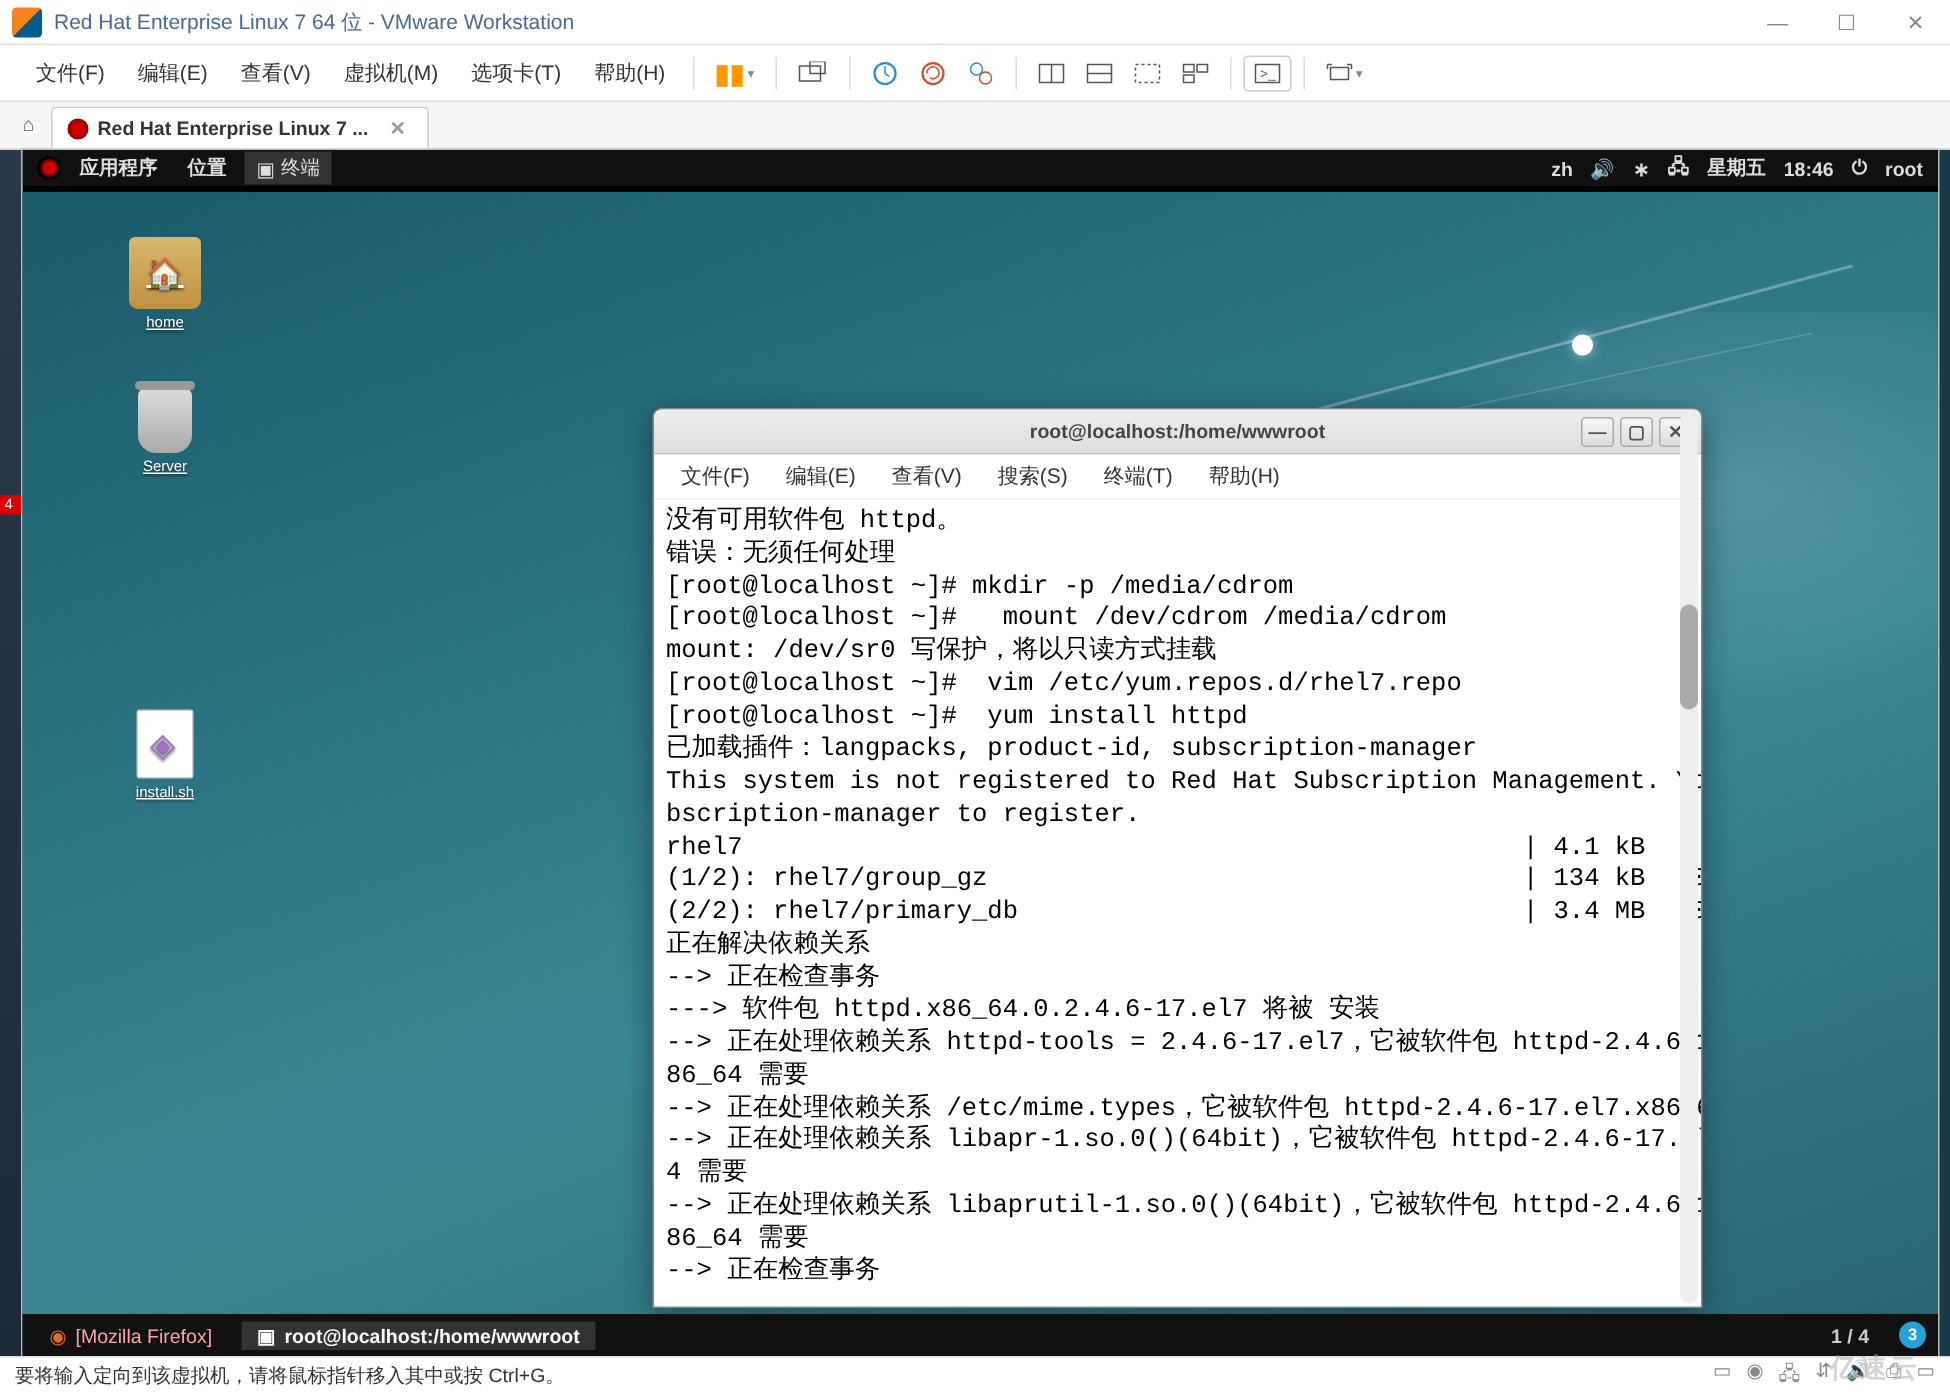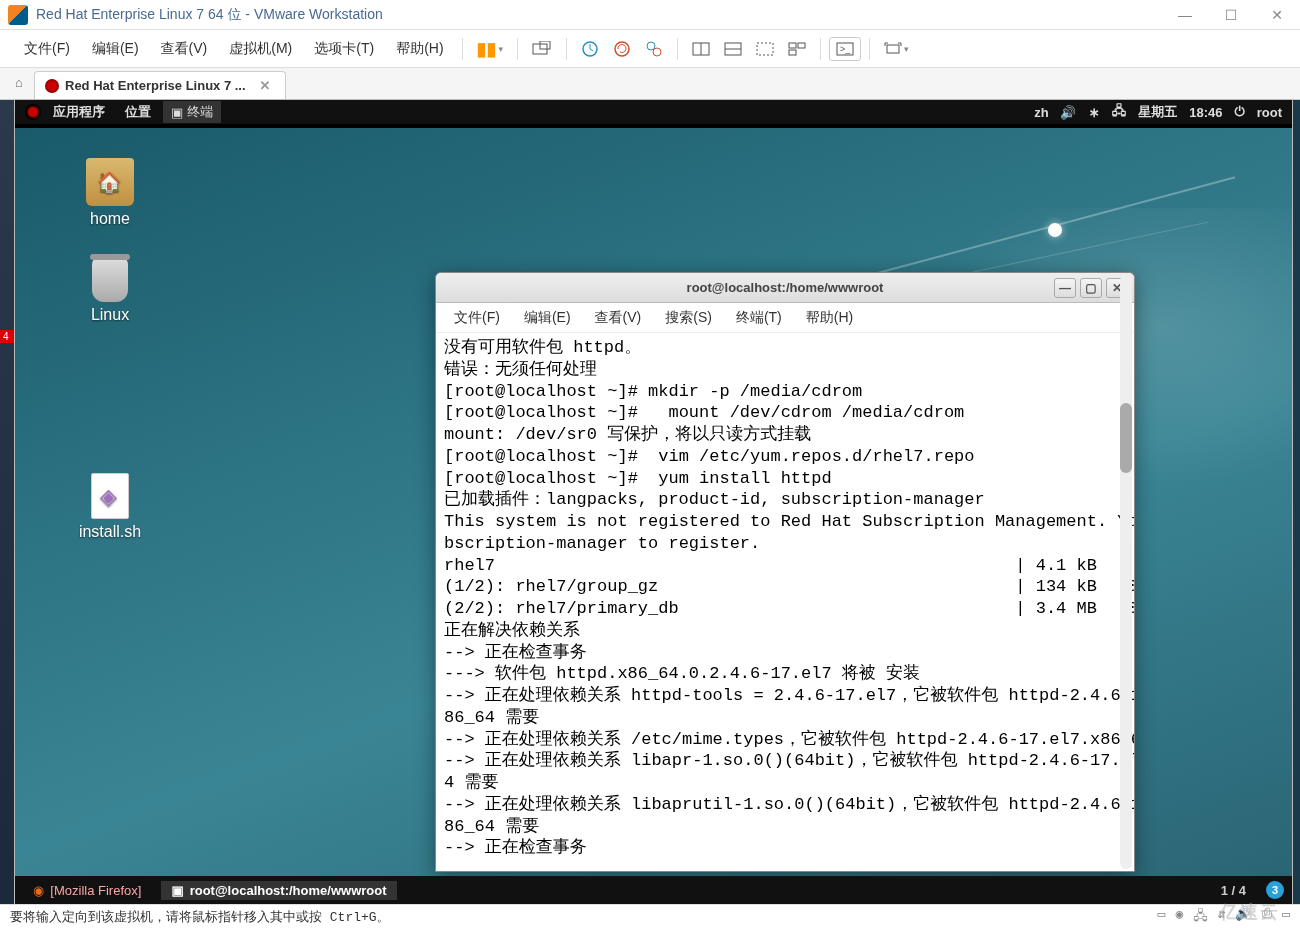--- a/index.html
+++ b/index.html
@@ -43,21 +43,21 @@
 .gnome-panel .tray { display: flex; align-items: center; gap: 12px; font-weight: bold; }
 .gnome-panel .rh-logo { width: 16px; height: 16px; background: radial-gradient(circle, #c00 35%, #000 60%); border-radius: 50%; }
 
 
 .desktop { position: absolute; left: 0; right: 0; top: 28px; bottom: 28px; background: linear-gradient(160deg, #1a5a6a 0%, #2a7080 30%, #3a8595 60%, #2a6575 100%); overflow: hidden; }
 .desktop::before { content:''; position:absolute; right:-50px; top:80px; width:600px; height:400px; background: radial-gradient(ellipse at 70% 30%, rgba(255,255,255,.15) 0%, transparent 40%); }
 .desktop .wire { position:absolute; right:50px; top:100px; width:400px; height:2px; background:rgba(255,255,255,.3); transform:rotate(-15deg); }
 .desktop .wire2 { position:absolute; right:80px; top:130px; width:350px; height:1px; background:rgba(255,255,255,.2); transform:rotate(-12deg); }
 .desktop .node { position:absolute; width:14px; height:14px; background:#fff; border-radius:50%; box-shadow:0 0 8px rgba(255,255,255,.6); }
 
-.dicon { position: absolute; width: 90px; text-align: center; color: #fff; font-size: 16px; text-shadow: 0 1px 2px rgba(0,0,0,.6); }
+.dicon { position: absolute; width: 90px; text-align: center; color: #fff; font-size: 10px; text-shadow: 0 1px 2px rgba(0,0,0,.6); text-decoration: underline; }
 .dicon .ic { width: 48px; height: 48px; margin: 0 auto 4px; border-radius: 6px; display:flex; align-items:center; justify-content:center; }
 .ic.folder { background: linear-gradient(#d9b870, #c09040); border-radius: 4px 4px 6px 6px; position:relative; }
 .ic.folder::before { content:'🏠'; font-size:20px; color:#6a4a20; }
 .ic.trash { background: linear-gradient(#ddd, #aaa); border-radius: 6px 6px 12px 12px; position:relative; width:36px; height:44px; }
 .ic.trash::before { content:''; position:absolute; top:-4px; left:-2px; right:-2px; height:6px; background:#999; border-radius:3px; }
 .ic.disc { background: radial-gradient(circle, #fff 15%, #ccc 18%, #eee 45%, #999 48%, #ddd 50%, #aaa 100%); border-radius: 50%; width:44px; height:44px; }
 .ic.file { background: #fff; border-radius: 2px; width:38px; height:46px; position:relative; border:1px solid #ccc; }
 .ic.file::before { content:'◈'; color:#a070c0; font-size:22px; position:absolute; top:10px; left:8px; }
 
 
@@ -72,21 +72,21 @@
 .termwin .t-thumb { position:absolute; right:2px; top:130px; width:12px; height:70px; background:#aaa; border-radius:6px; }
 
 
 .gnome-taskbar { position: absolute; left: 0; right: 0; bottom: 0; height: 28px; background: #111; display: flex; align-items: center; padding: 0 8px; gap: 10px; color: #ccc; font-size: 13px; }
 .gnome-taskbar .tbitem { display: flex; align-items: center; gap: 6px; padding: 2px 10px; }
 .gnome-taskbar .active { background: #333; font-weight: bold; color: #fff; }
 .gnome-taskbar .ws { margin-left: auto; font-weight: bold; }
 .gnome-taskbar .bubble { width:18px; height:18px; background:#28a0d8; border-radius:50%; display:flex; align-items:center; justify-content:center; color:#fff; font-size:11px; font-weight:bold; margin-left:10px; }
 
 
-.vm-status { position: absolute; left: 0; right: 0; bottom: 0; height: 24px; background: #fff; border-top: 1px solid #ddd; display: flex; align-items: center; padding: 0 10px; font-size: 13px; color: #333; font-family: Liberation Mono, monospace; }
+.vm-status { position: absolute; left: 0; right: 0; bottom: 0; height: 24px; background: #fff; border-top: 1px solid #ddd; display: flex; align-items: center; padding: 0 10px; font-size: 13px; color: #333; }
 .vm-status .devs { margin-left: auto; display: flex; gap: 10px; color: #888; }
 .vm-status .watermark { position:absolute; right:20px; bottom:4px; font-size:18px; color:#aaa; font-weight:bold; opacity:.5; letter-spacing:2px; }
 
 
 .right-sliver { position:absolute; right:0; top:100px; width:8px; bottom:24px; background:#1a3a4a; }
 </style>
 </head>
 <body>
 
 <div class="win-titlebar">
@@ -220,21 +220,21 @@
     <div class="wire"></div>
       <div class="wire2"></div>
     <div class="node" style="right:230px; top:95px"></div>
 
     <div class="dicon" style="left:50px; top:30px">
       <div class="ic folder"></div>
       <div>home</div>
     </div>
     <div class="dicon" style="left:50px; top:130px">
       <div class="ic trash"></div>
-      <div>Linux</div>
+      <div>Server</div>
     </div>
     <div class="dicon" style="left:50px; top:345px">
       <div class="ic file"></div>
       <div>install.sh</div>
     </div>
 
     <div class="termwin">
       <div class="t-titlebar">
         <span>root@localhost:/home/wwwroot</span>
         <div class="t-ctrls">

